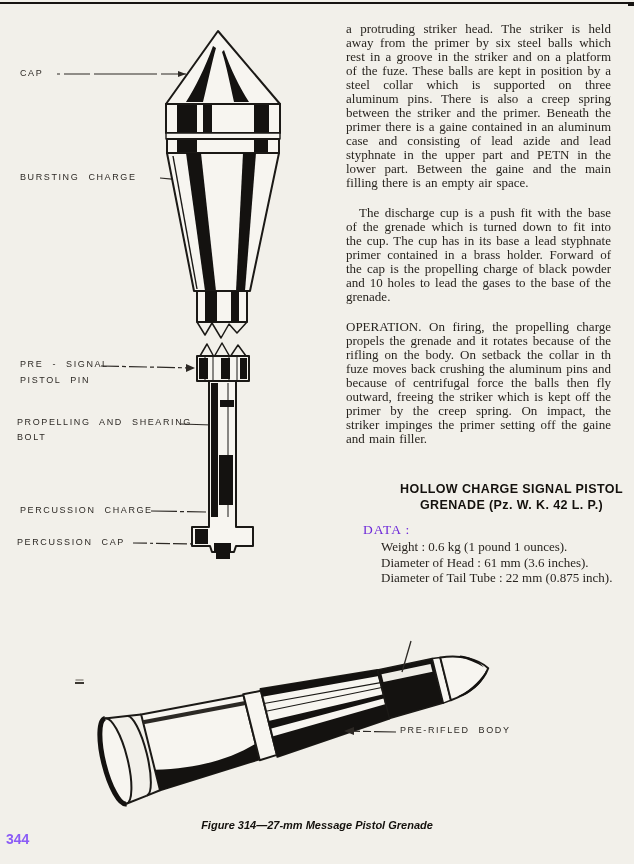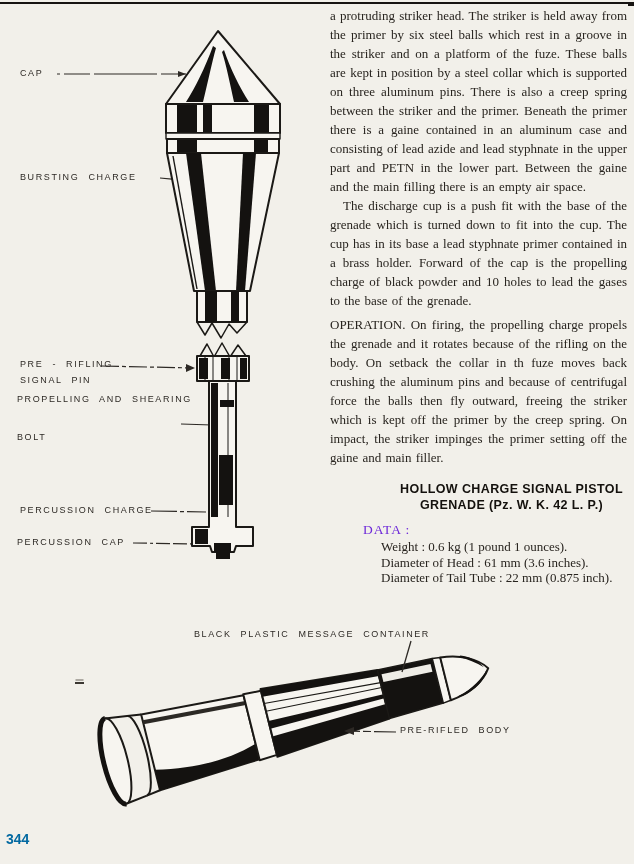--- a/index.html
+++ b/index.html
@@ -6,21 +6,21 @@
   .page{
     position:relative;width:634px;height:864px;overflow:hidden;
     background:#f2f0ea;
     font-family:"Liberation Serif",serif;color:#28241f;
   }
   .top-rule{position:absolute;left:0;top:2px;width:634px;height:2px;background:#171412;}
   .top-rule:after{content:"";position:absolute;right:0;top:0;width:6px;height:4px;background:#171412;}
 
   
   .right-col{position:absolute;left:330px;top:6px;width:297px;}
-  .para{font-size:13px;line-height:19px;text-align:justify;word-spacing:1px;margin:0;}
+  .para{font-size:13px;line-height:14px;text-align:justify;word-spacing:1px;margin:16px;}
   .para.indent{text-indent:13px;}
   .para.op{margin-top:5px;}
 
   .section-block{position:absolute;left:330px;top:481px;width:297px;margin-left:33px;}
   .sec-heading{
     font-family:"Liberation Sans",sans-serif;font-weight:bold;
     font-size:12.5px;line-height:16px;text-align:center;color:#14110d;letter-spacing:.4px;margin:0;
   }
   .data-label{font-size:13.5px;letter-spacing:1px;margin-top:9px;color:#6d28d9;}
   .data-items{margin-top:1px;}
@@ -35,21 +35,21 @@
   .fig-caption{
     position:absolute;font-family:"Liberation Sans",sans-serif;
     font-weight:bold;font-style:italic;font-size:11px;line-height:15px;
     text-align:center;color:#14110d;
   }
   .cap313{left:25px;top:561px;width:290px;}
   .cap314{left:0;right:0;top:818px;}
 
   .page-number{
     position:absolute;left:6px;top:831px;
-    font-family:"Liberation Sans",sans-serif;font-weight:bold;font-size:14px;color:#0369a1;
+    font-family:"Liberation Sans",sans-serif;font-weight:bold;font-size:14px;color:#8b5cf6;
   }
   .speck{position:absolute;left:75px;top:682px;width:9px;height:2px;background:#3c3832;box-shadow:0 -3px 0 -0.5px #6a645c;}
   svg.art{position:absolute;left:0;top:0;}
 </style>
 </head>
 <body>
 
 <div class="page">
 
   <div class="top-rule"></div>
@@ -155,23 +155,23 @@
       </g>
 
       <path d="M411,641 L402,672" stroke="#2d2925" stroke-width="1.3" fill="none"></path>
       <path d="M396,732 L346,731" stroke="#2d2925" stroke-width="1.2" fill="none" stroke-dasharray="22,3,8,3"></path>
       <path d="M344,731 l10,-4 l0,8 z" fill="#2d2925"></path>
     </g>
   </svg>
 
   <div class="fig-label" style="left:20px;top:68px">CAP</div>
   <div class="fig-label" style="left:20px;top:172px">BURSTING CHARGE</div>
-  <div class="fig-label" style="left:20px;top:359px">PRE - RIFLING</div>
-  <div class="fig-label" style="left:20px;top:375px">SIGNAL PIN</div>
-  <div class="fig-label" style="left:17px;top:394px">PROPELLING AND SHEARING</div>
+  <div class="fig-label" style="left:20px;top:359px">PRE - SIGNAL</div>
+  <div class="fig-label" style="left:20px;top:375px">PISTOL PIN</div>
+  <div class="fig-label" style="left:17px;top:417px">PROPELLING AND SHEARING</div>
   <div class="fig-label" style="left:17px;top:432px">BOLT</div>
   <div class="fig-label" style="left:20px;top:505px">PERCUSSION CHARGE</div>
   <div class="fig-label" style="left:17px;top:537px">PERCUSSION CAP</div>
 
 
   <div class="right-col">
     <p class="para">a protruding striker head.  The striker is held away from the primer by six steel balls which rest in a groove in the striker and on a platform of the fuze.  These balls are kept in position by a steel collar which is supported on three aluminum pins.  There is also a creep spring between the striker and the primer.  Beneath the primer there is a gaine contained in an aluminum case and consisting of lead azide and lead styphnate in the upper part and PETN in the lower part.  Between the gaine and the main filling there is an empty air space.</p>
     <p class="para indent">The discharge cup is a push fit with the base of the grenade which is turned down to fit into the cup.  The cup has in its base a lead styphnate primer contained in a brass holder.  Forward of the cap is the propelling charge of black powder and 10 holes to lead the gases to the base of the grenade.</p>
     <p class="para op">OPERATION.  On firing, the propelling charge propels the grenade and it rotates because of the rifling on the body.  On setback the collar in th fuze moves back crushing the aluminum pins and because of centrifugal force the balls then fly outward, freeing the striker which is kept off the primer by the creep spring.  On impact, the striker impinges the primer setting off the gaine and main filler.</p>
   </div>
@@ -180,19 +180,19 @@
     <div class="sec-heading">HOLLOW CHARGE SIGNAL PISTOL</div>
     <div class="sec-heading">GRENADE (Pz. W. K. 42 L. P.)</div>
     <div class="data-label">DATA :</div>
     <div class="data-items">
       <div class="data-item">Weight : 0.6 kg (1 pound 1 ounces).</div>
       <div class="data-item">Diameter of Head : 61 mm (3.6 inches).</div>
       <div class="data-item">Diameter of Tail Tube : 22 mm (0.875 inch).</div>
     </div>
   </div>
 
-  <div class="fig-label" style="left:194px;top:629px">BLACK PLASTIC MESSAGE CONTAINER</div>
   <div class="fig-label" style="left:400px;top:725px">PRE-RIFLED BODY</div>
+  <div class="fig-caption cap314">Figure 314—27-mm Message Pistol Grenade</div>
 
   <div class="speck"></div>
 
   <div class="page-number">344</div>
 </div>
 
 </body></html>

